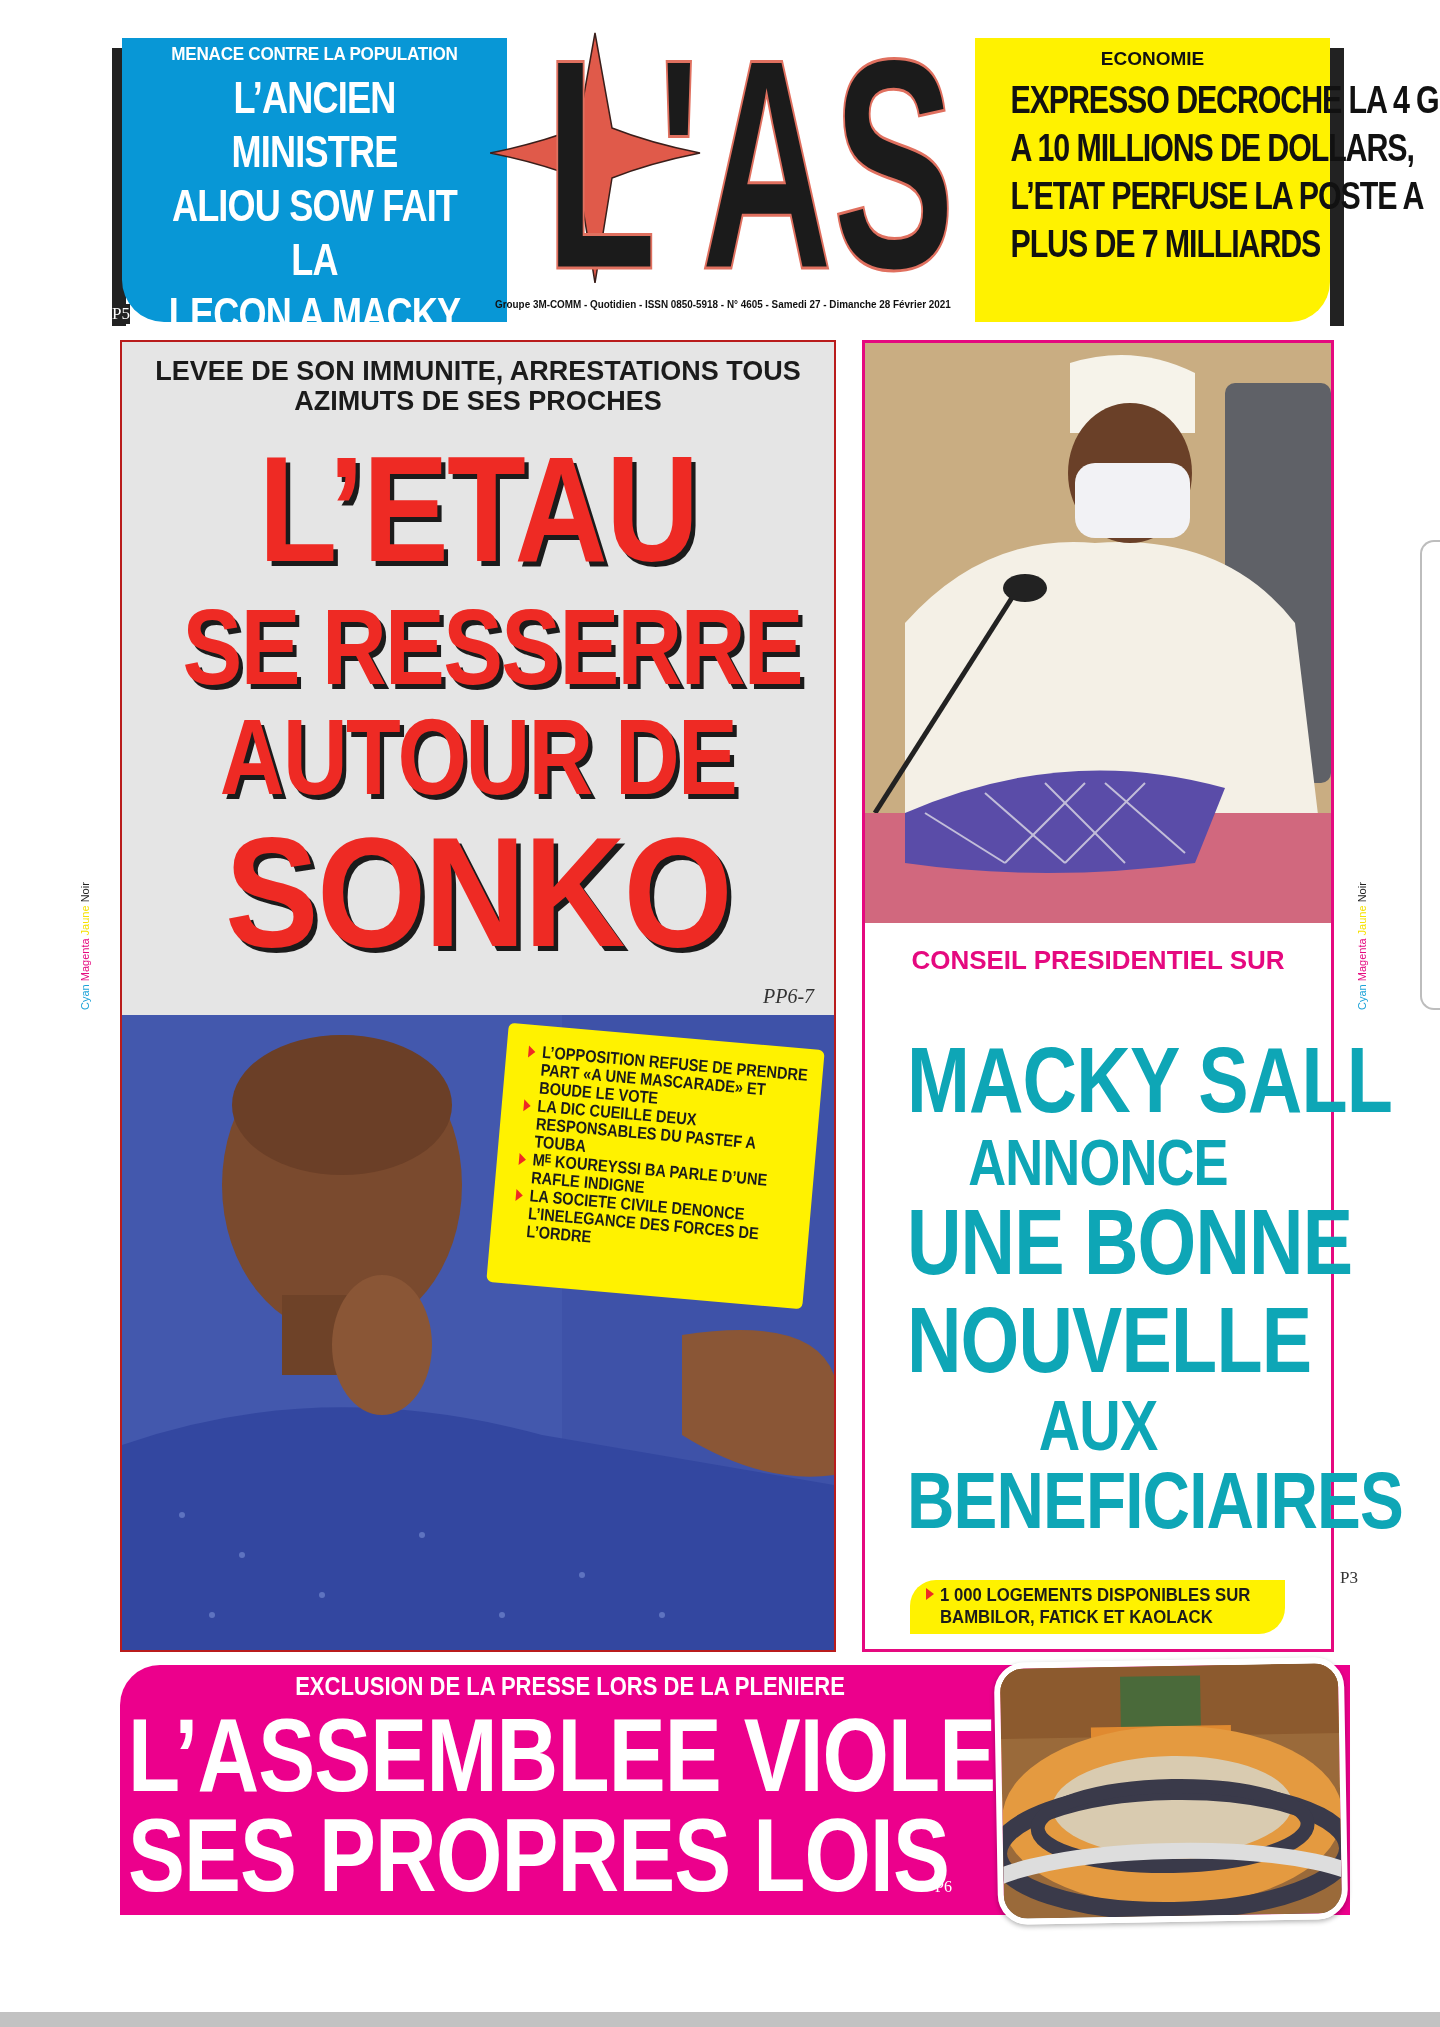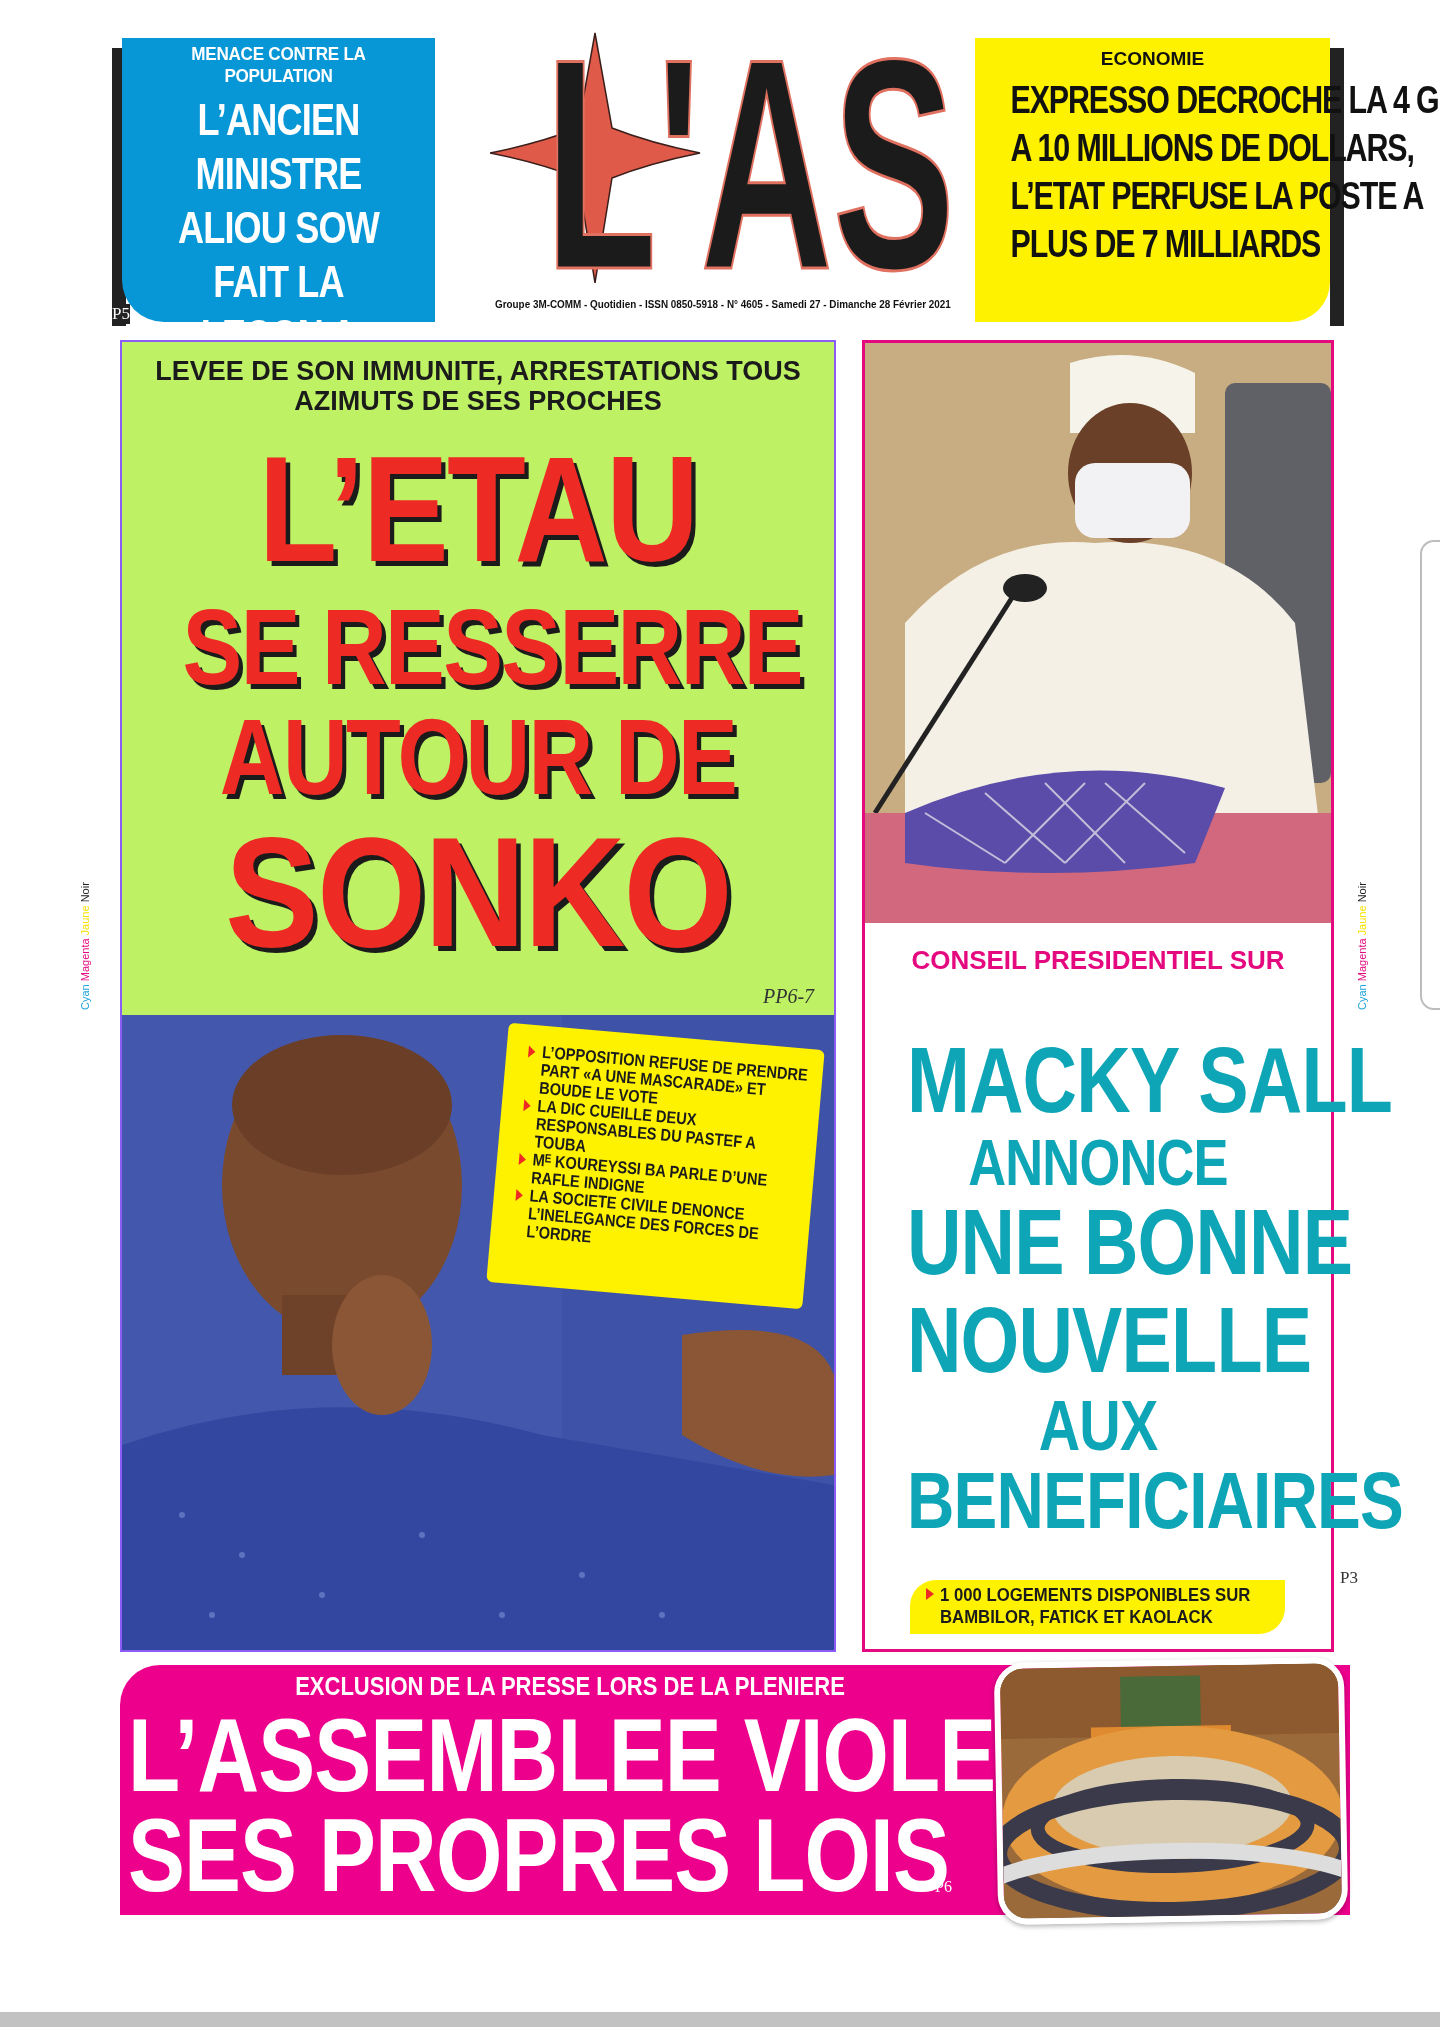--- a/index.html
+++ b/index.html
@@ -2,39 +2,39 @@
 <html><head>
 <meta charset="utf-8">
 <style>
   * { box-sizing: border-box; margin: 0; padding: 0; }
   html, body { width: 1440px; height: 2027px; background: #ffffff; overflow: hidden; }
   body { position: relative; font-family: "Liberation Sans", "DejaVu Sans", sans-serif; }
   .abs { position: absolute; }
 
   
   #teaser-left-shadow { left: 112px; top: 48px; width: 14px; height: 278px; background: #222; }
-  #teaser-left { left: 122px; top: 38px; width: 313px; height: 284px; background: #0897d6;
+  #teaser-left { left: 122px; top: 38px; width: 385px; height: 284px; background: #0897d6;
     border-bottom-left-radius: 42px; color: #fff; text-align: center; overflow: hidden; }
   #teaser-left .kicker { font-size: 19px; font-weight: 700; margin-top: 5px; letter-spacing: -0.3px; transform: scaleX(0.9); }
   #teaser-left .headline { font-size: 44px; font-weight: 700; line-height: 54px; letter-spacing: -1px; margin-top: 6px; transform: scaleX(0.82); }
   #teaser-left-page { left: 112px; top: 304px; font-family: "Liberation Serif", serif; font-size: 17px; color: #fff; background:#222; padding: 0 0; }
 
   
   #logo { left: 490px; top: 28px; width: 470px; height: 260px; }
   #masthead-info { left: 495px; top: 298px; width: 480px; font-size: 11.5px; font-weight: 700; color: #111; text-align: center; white-space: nowrap; transform: scaleX(0.86); transform-origin: left center; }
 
   
   #teaser-right { left: 975px; top: 38px; width: 355px; height: 284px; background: #fff200;
     border-bottom-right-radius: 40px; color: #111; text-align: center; }
   #teaser-right-bar { left: 1330px; top: 48px; width: 14px; height: 278px; background: #222; }
   #teaser-right .kicker { font-size: 19px; font-weight: 700; margin-top: 10px; }
   #teaser-right .headline { font-size: 38px; font-weight: 700; line-height: 48px; letter-spacing: -1.4px; margin-top: 6px; transform: scaleX(0.8); white-space: nowrap; }
 
   
-  #main-left { left: 120px; top: 340px; width: 716px; height: 1312px; border: 2px solid #8b5cf6; background: #bef264; }
+  #main-left { left: 120px; top: 340px; width: 716px; height: 1312px; border: 2px solid #b91c1c; background: #e5e5e5; }
   #main-left .kicker { position: absolute; left: 0; top: 14px; width: 100%; text-align: center; font-size: 27px; font-weight: 800; line-height: 30px; color: #1b1b1b; }
   .red-big { position: absolute; left: 0; width: 100%; text-align: center; color: #ee2a24; font-weight: 900;
     text-shadow: 5px 5px 0 #1b1b1b; letter-spacing: -2px; white-space: nowrap; }
   #hl-1 { top: 92px; font-size: 150px; line-height: 150px; transform: scaleX(0.86); }
   #hl-2 { top: 250px; font-size: 108px; line-height: 110px; transform: scaleX(0.83); }
   #hl-3 { top: 360px; font-size: 108px; line-height: 110px; transform: scaleX(0.83); }
   #hl-4 { top: 470px; font-size: 156px; line-height: 160px; transform: scaleX(0.9); }
   #main-left-page { left: 763px; top: 985px; font-family: "Liberation Serif", serif; font-size: 20px; color: #333; font-style: italic; }
 
   

